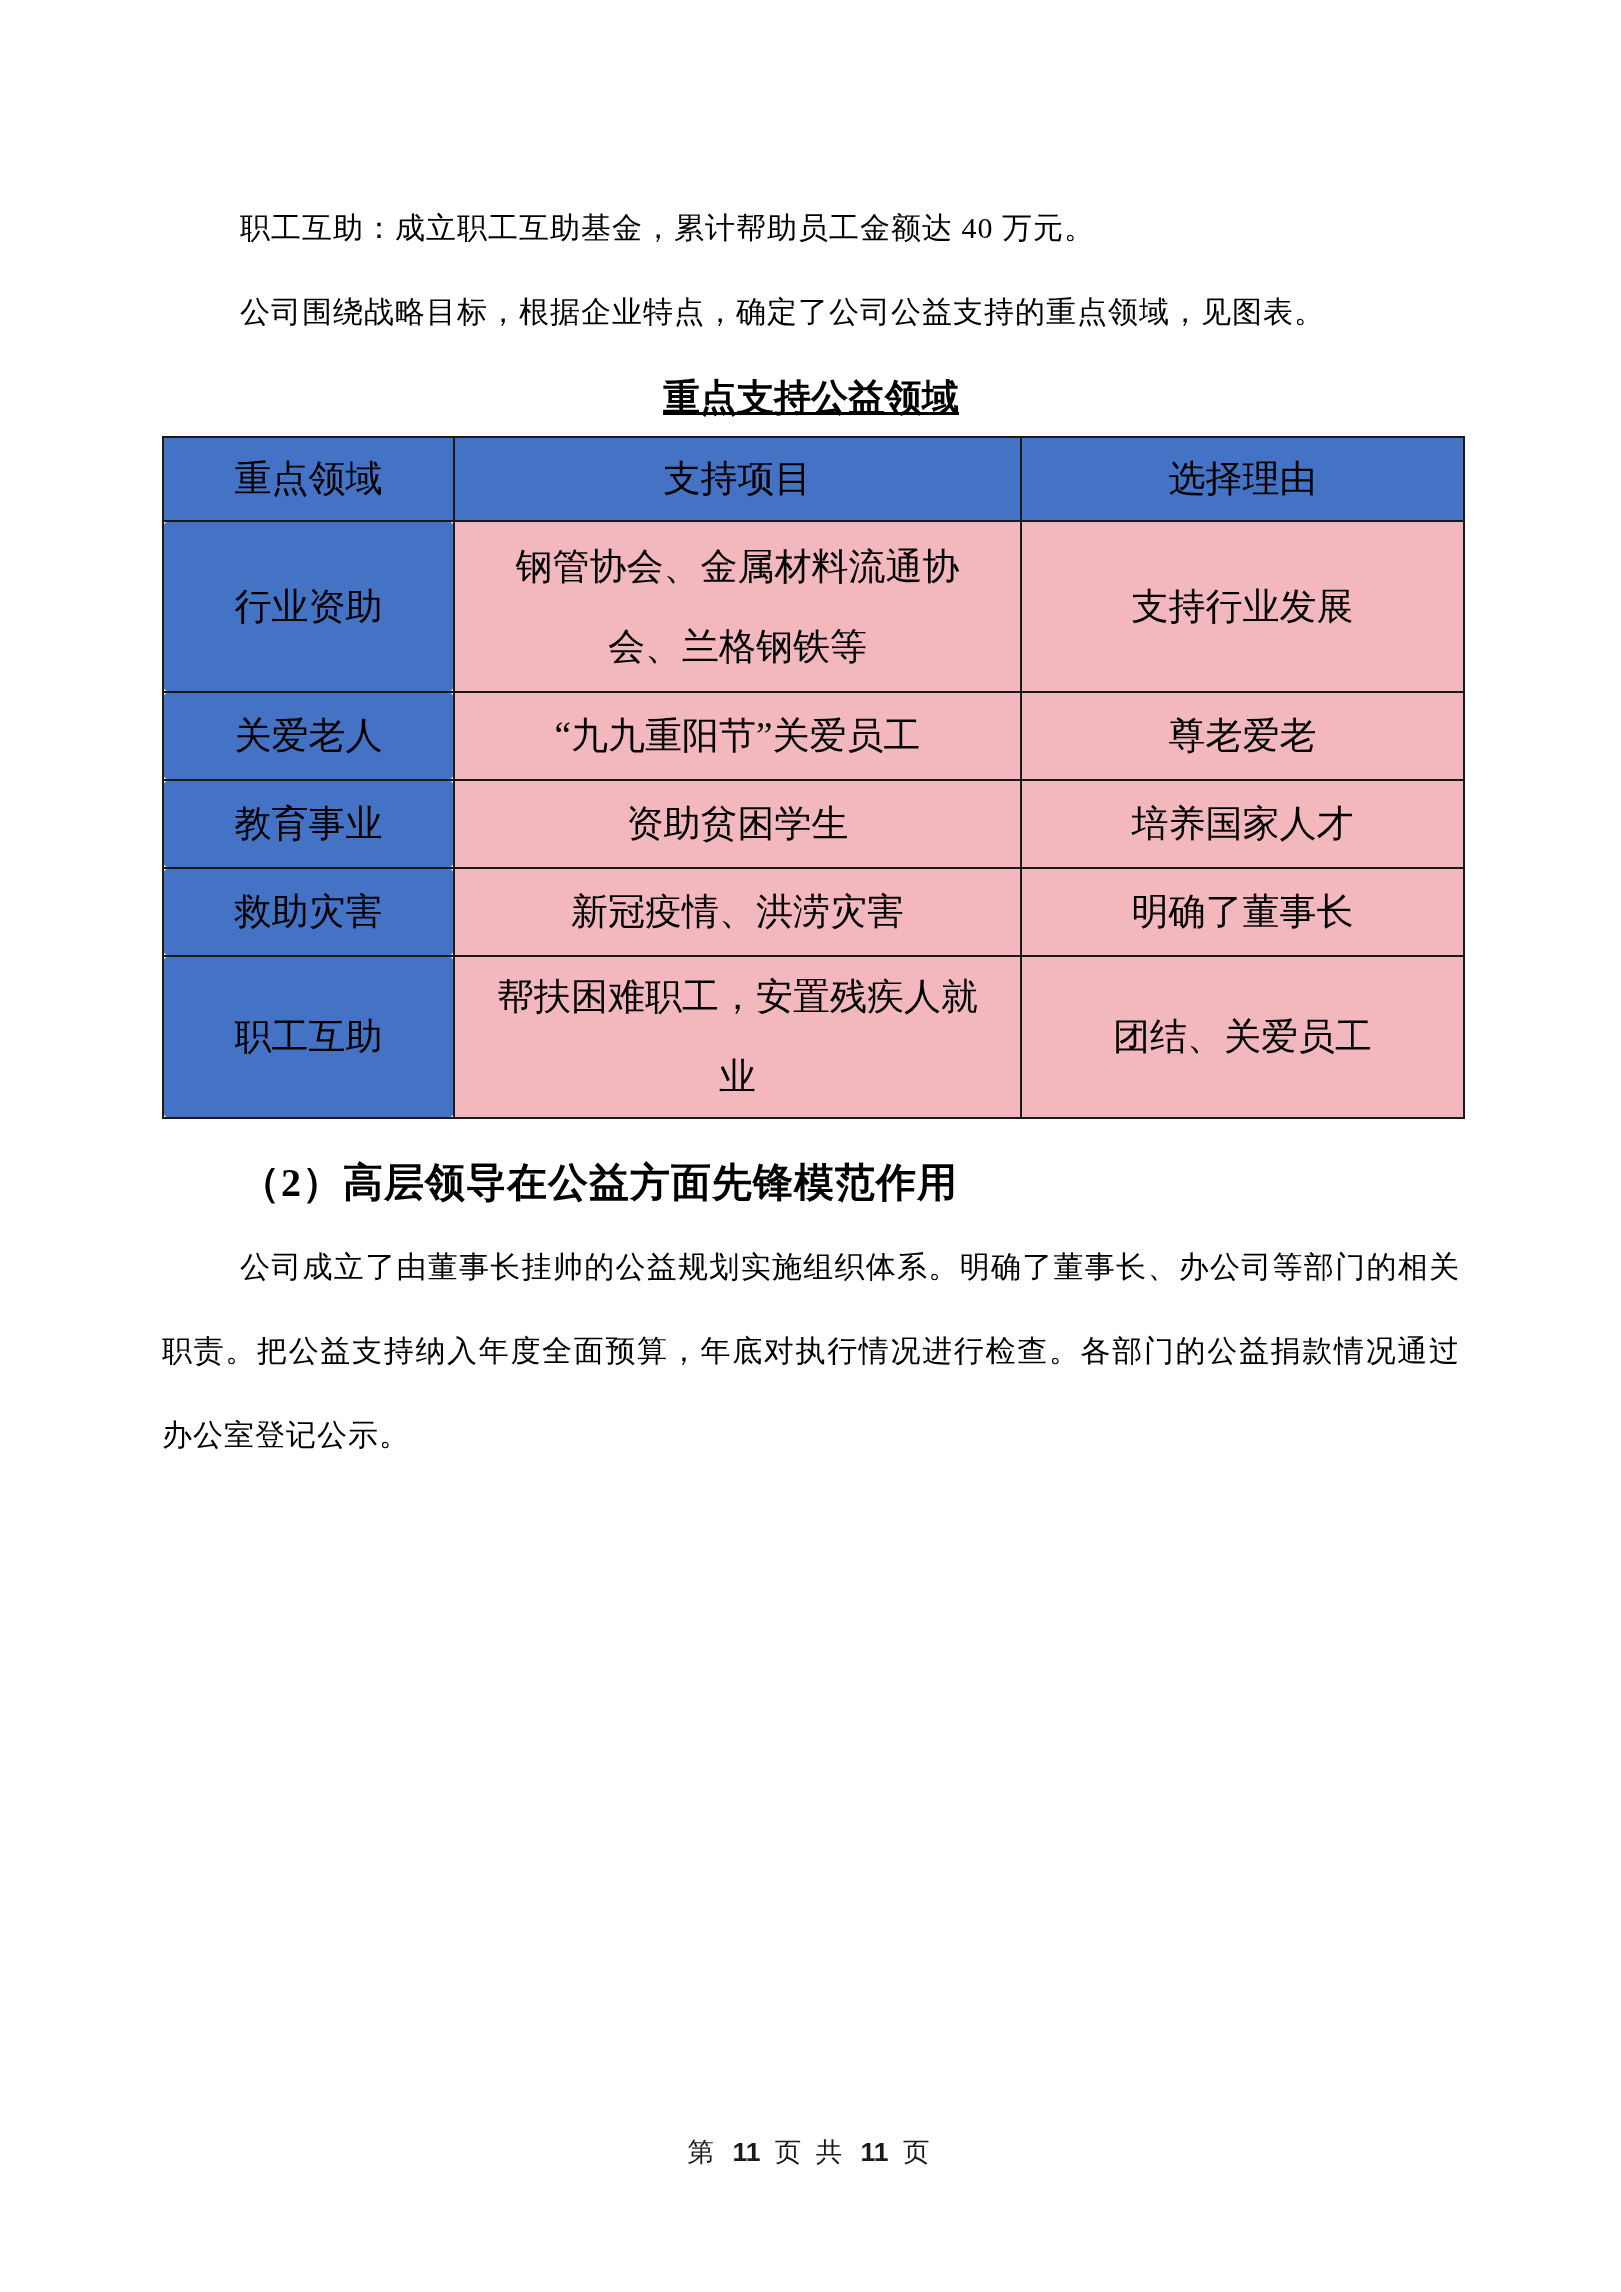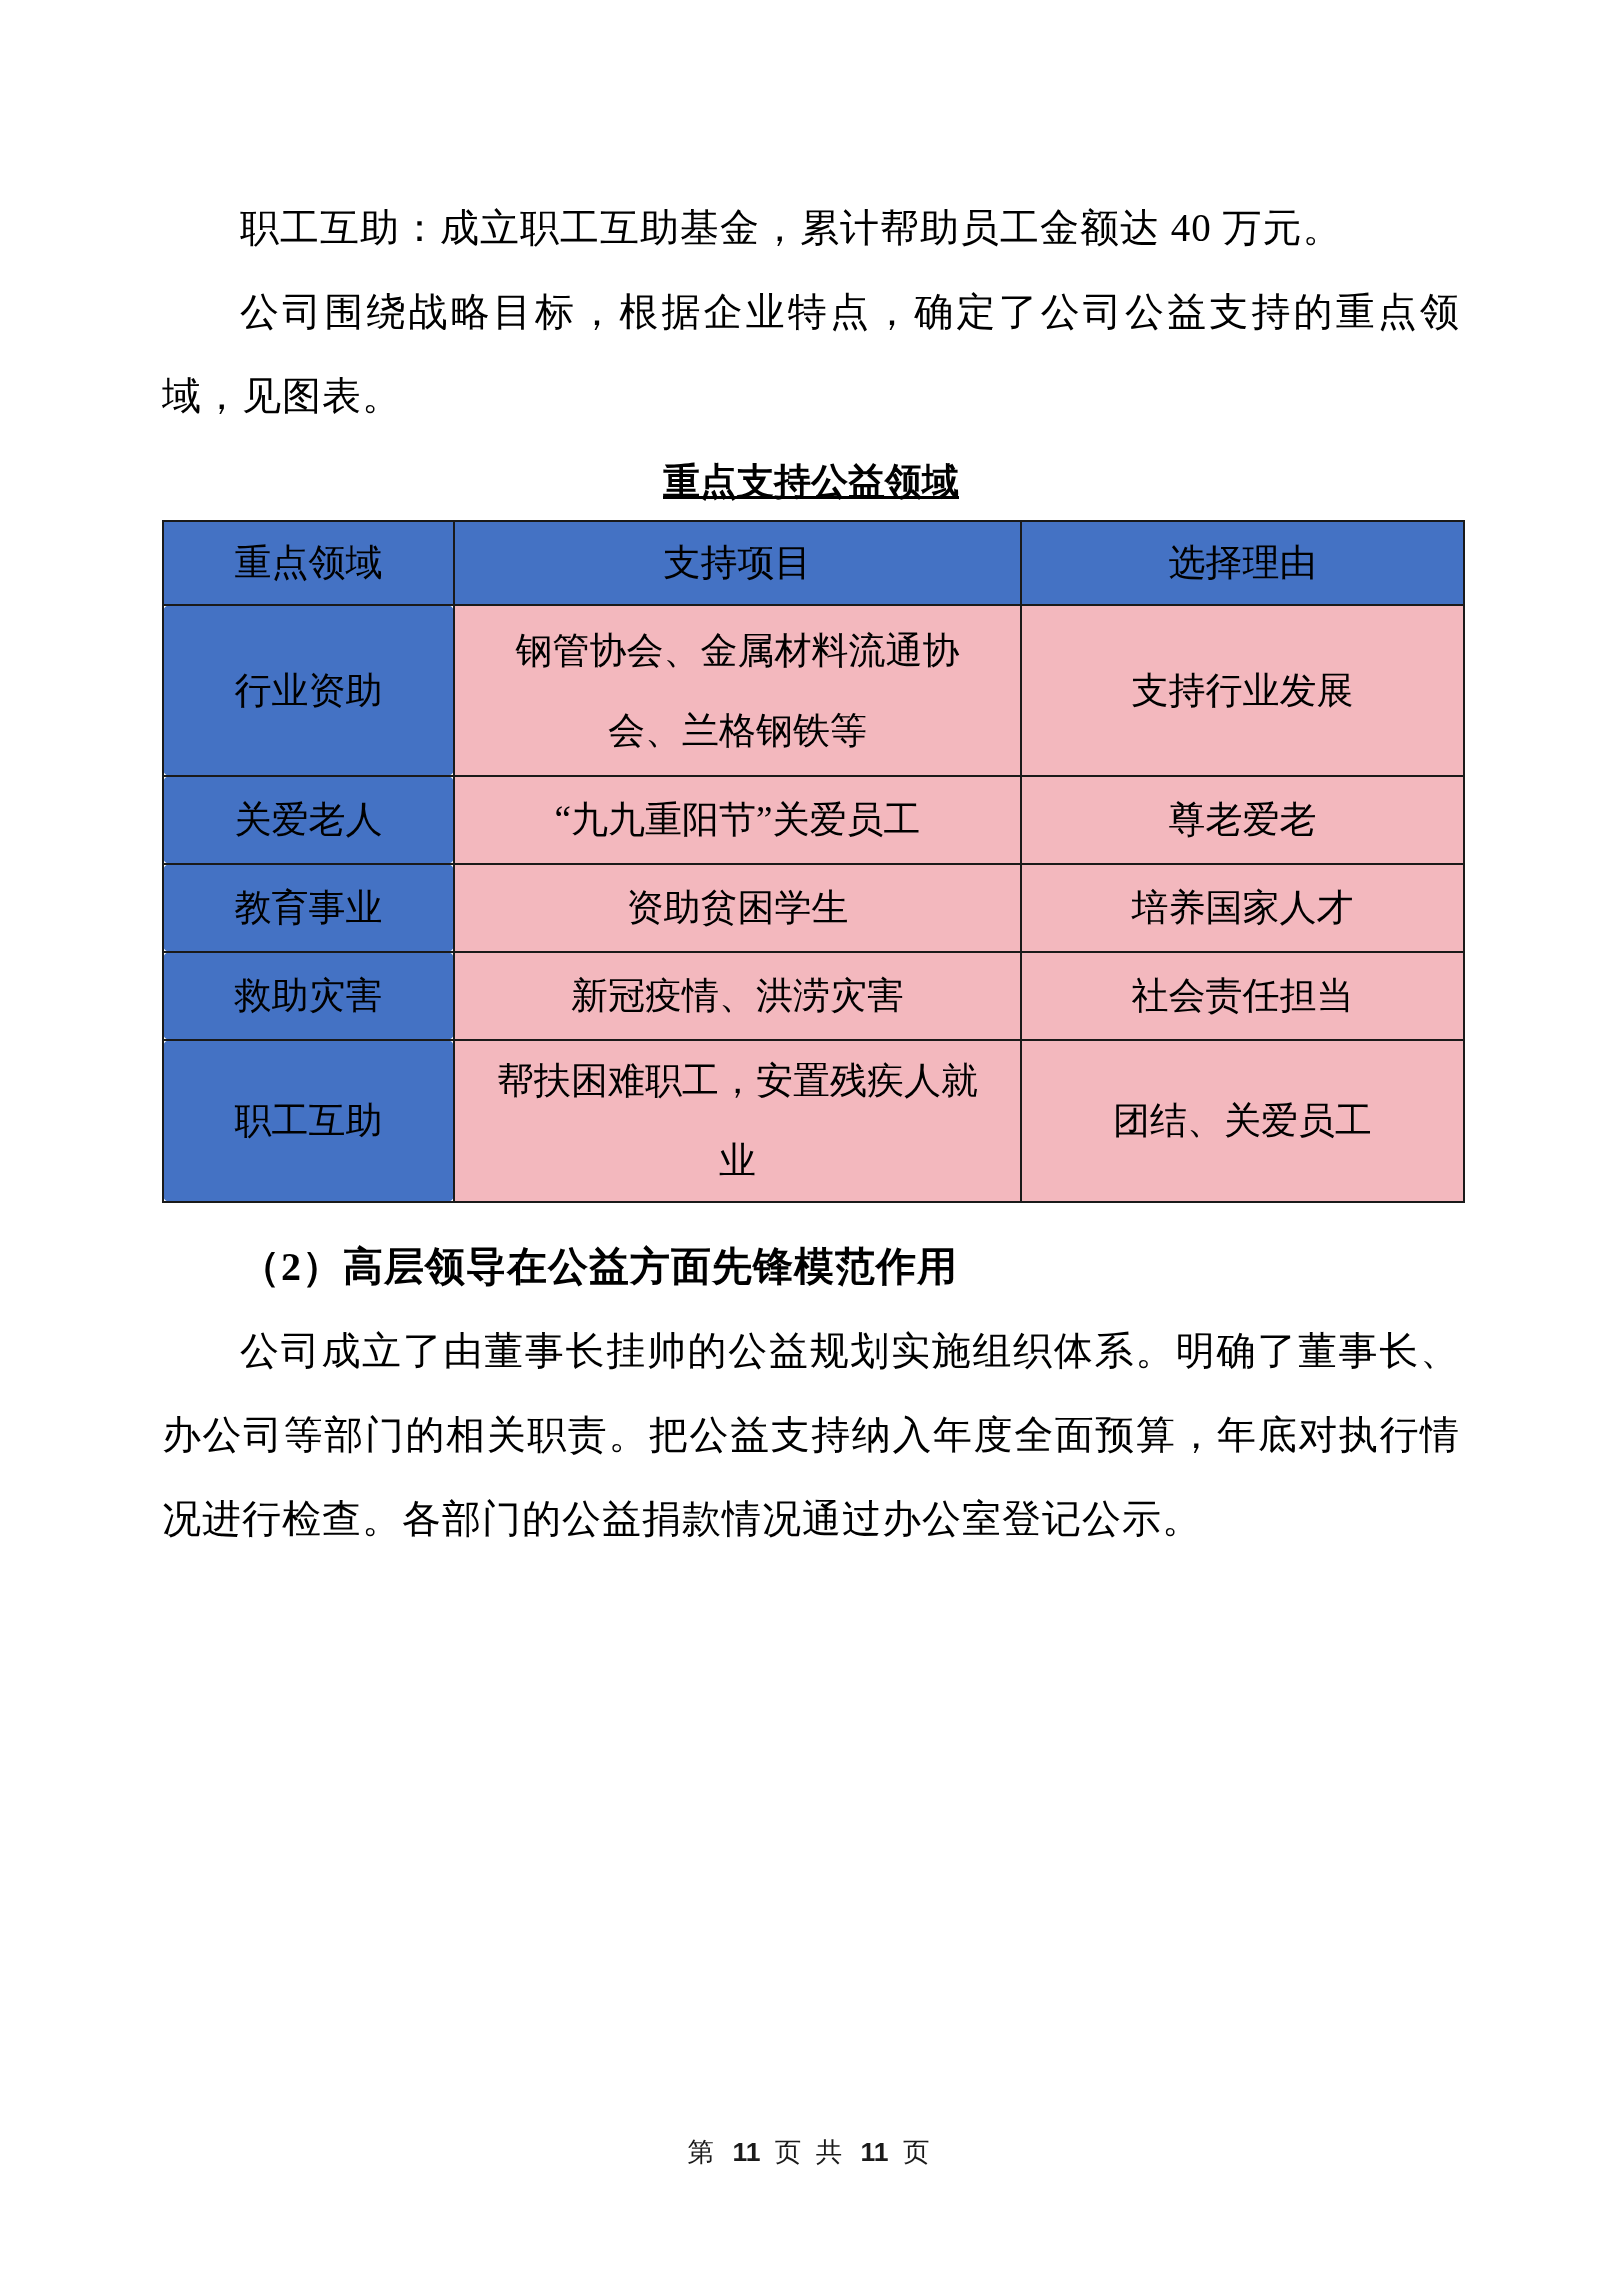--- a/index.html
+++ b/index.html
@@ -8,21 +8,21 @@
     width:1621px;height:2293px;
     margin:0 auto;
     background:#ffffff;
     font-family:"Liberation Serif","DejaVu Serif",serif;
     color:#000;
     overflow:hidden;
   }
   .doc-body{padding:186px 161px 0 162px;}
   p.body-para{
     margin:0;
-    font-size:39px;
+    font-size:30px;
     line-height:84px;
     text-align:justify;
     text-indent:78px;
     letter-spacing:1px;
   }
   .table-title{
     margin:13.7px 0 9.8px 0;
     font-size:37px;
     font-weight:bold;
     text-align:center;
@@ -121,21 +121,21 @@
           <td>尊老爱老</td>
         </tr>
         <tr class="row-std">
           <td class="area-cell">教育事业</td>
           <td>资助贫困学生</td>
           <td>培养国家人才</td>
         </tr>
         <tr class="row-std">
           <td class="area-cell">救助灾害</td>
           <td>新冠疫情、洪涝灾害</td>
-          <td>社会责任担当</td>
+          <td>明确了董事长</td>
         </tr>
         <tr class="row-std">
           <td class="area-cell">职工互助</td>
           <td>帮扶困难职工，安置残疾人就业</td>
           <td>团结、关爱员工</td>
         </tr>
       </tbody>
     </table>
 
     <h4 class="section-heading">（2）高层领导在公益方面先锋模范作用</h4>

